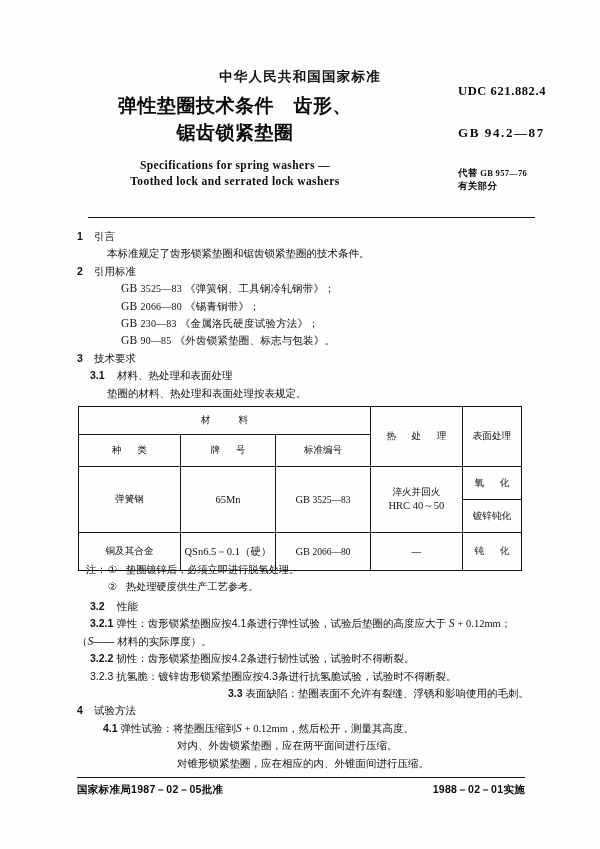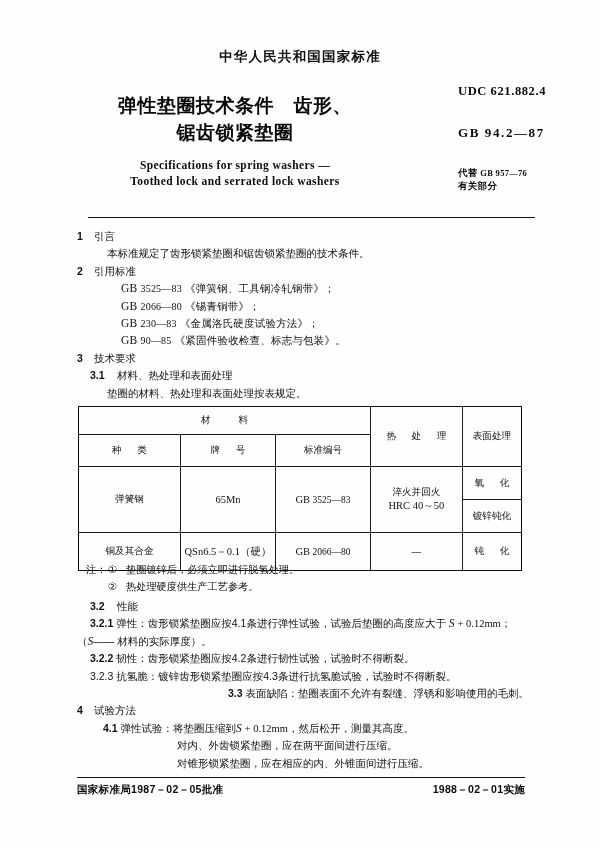--- a/index.html
+++ b/index.html
@@ -18,21 +18,21 @@
   .page {
     position: absolute;
     inset: 0;
     background: #fefefe;
   }
 
   
   .masthead {
     position: absolute;
     left: 0;
-    top: 48px;
+    top: 68px;
     width: 600px;
     text-align: center;
   }
   .nat-standard {
     font-family: "Liberation Sans", "DejaVu Sans", sans-serif;
     font-size: 13.5px;
     font-weight: bold;
     letter-spacing: 1.2px;
     color: #111;
   }
@@ -265,21 +265,21 @@
       <span>《锡青铜带》；</span>
     </div>
     <div class="ref-line">
       <span class="gb">GB</span>
       <span class="numsm">230—83</span>
       <span>《金属洛氏硬度试验方法》；</span>
     </div>
     <div class="ref-line">
       <span class="gb">GB</span>
       <span class="numsm">90—85</span>
-      <span>《紧固件验收检查、标志与包装》。</span>
+      <span>《外齿锁紧垫圈、标志与包装》。</span>
     </div>
 
     <div class="clause">
       <span class="num n1">3</span>
       <span class="txt">技术要求</span>
     </div>
 
     <div class="clause">
       <span class="num n2">3.1</span>
       <span class="txt">材料、热处理和表面处理</span>

